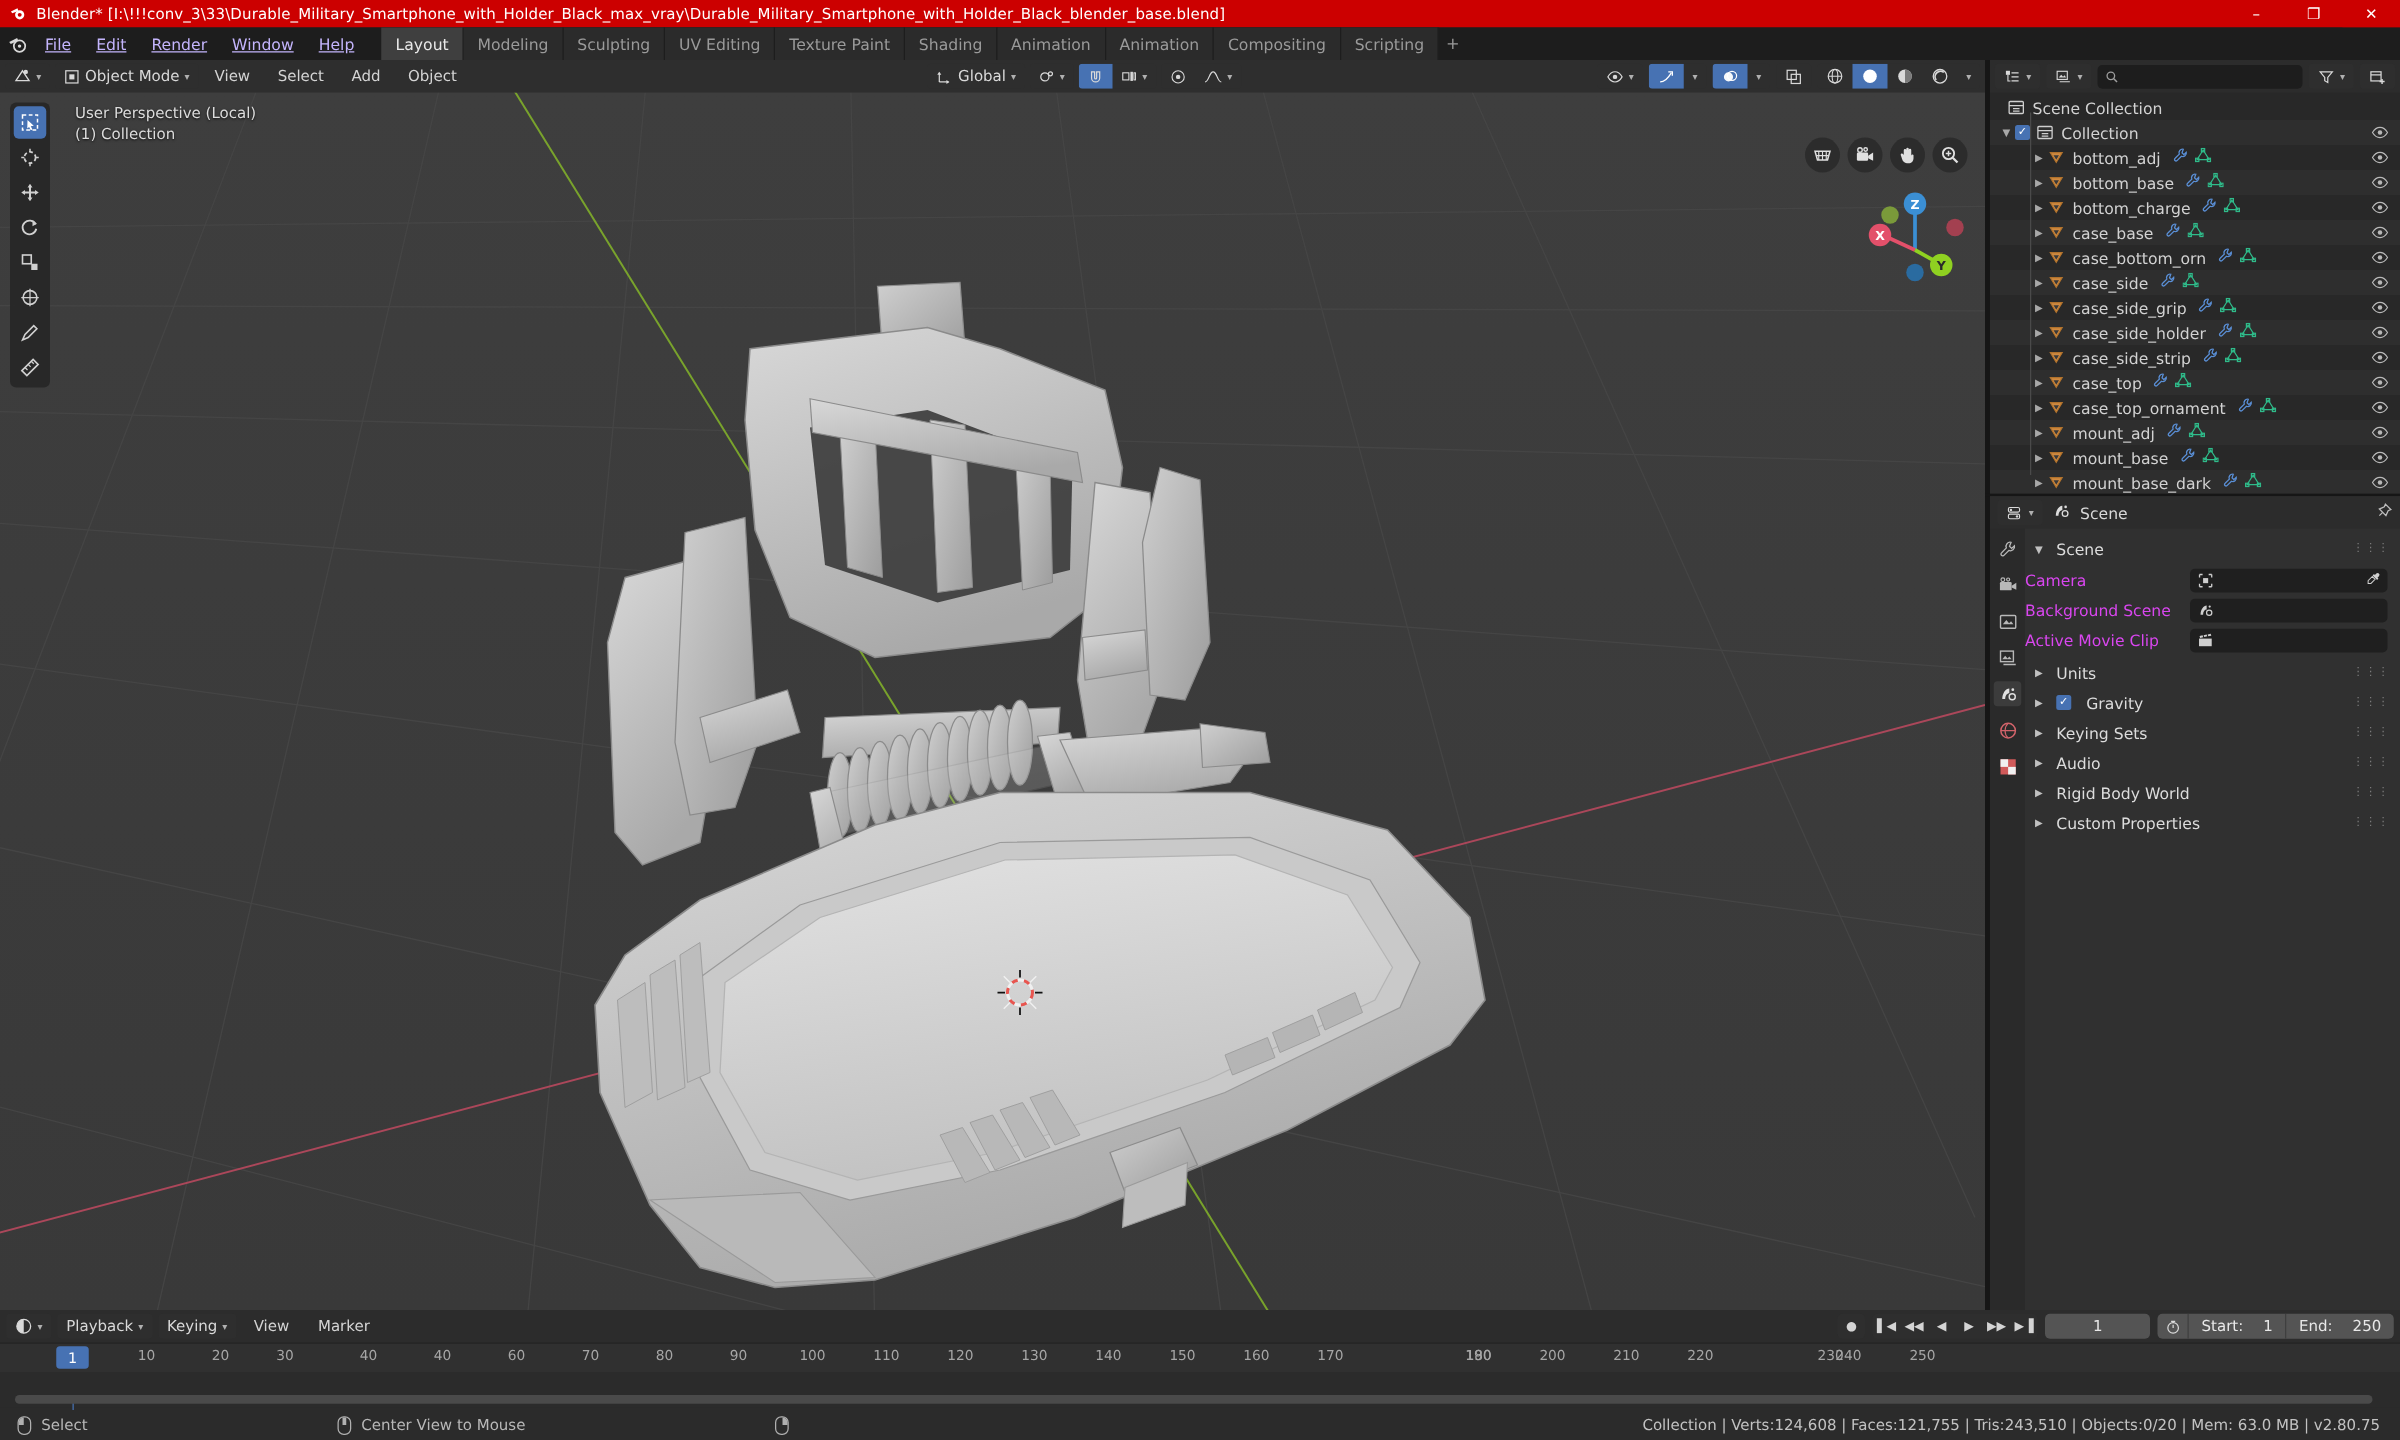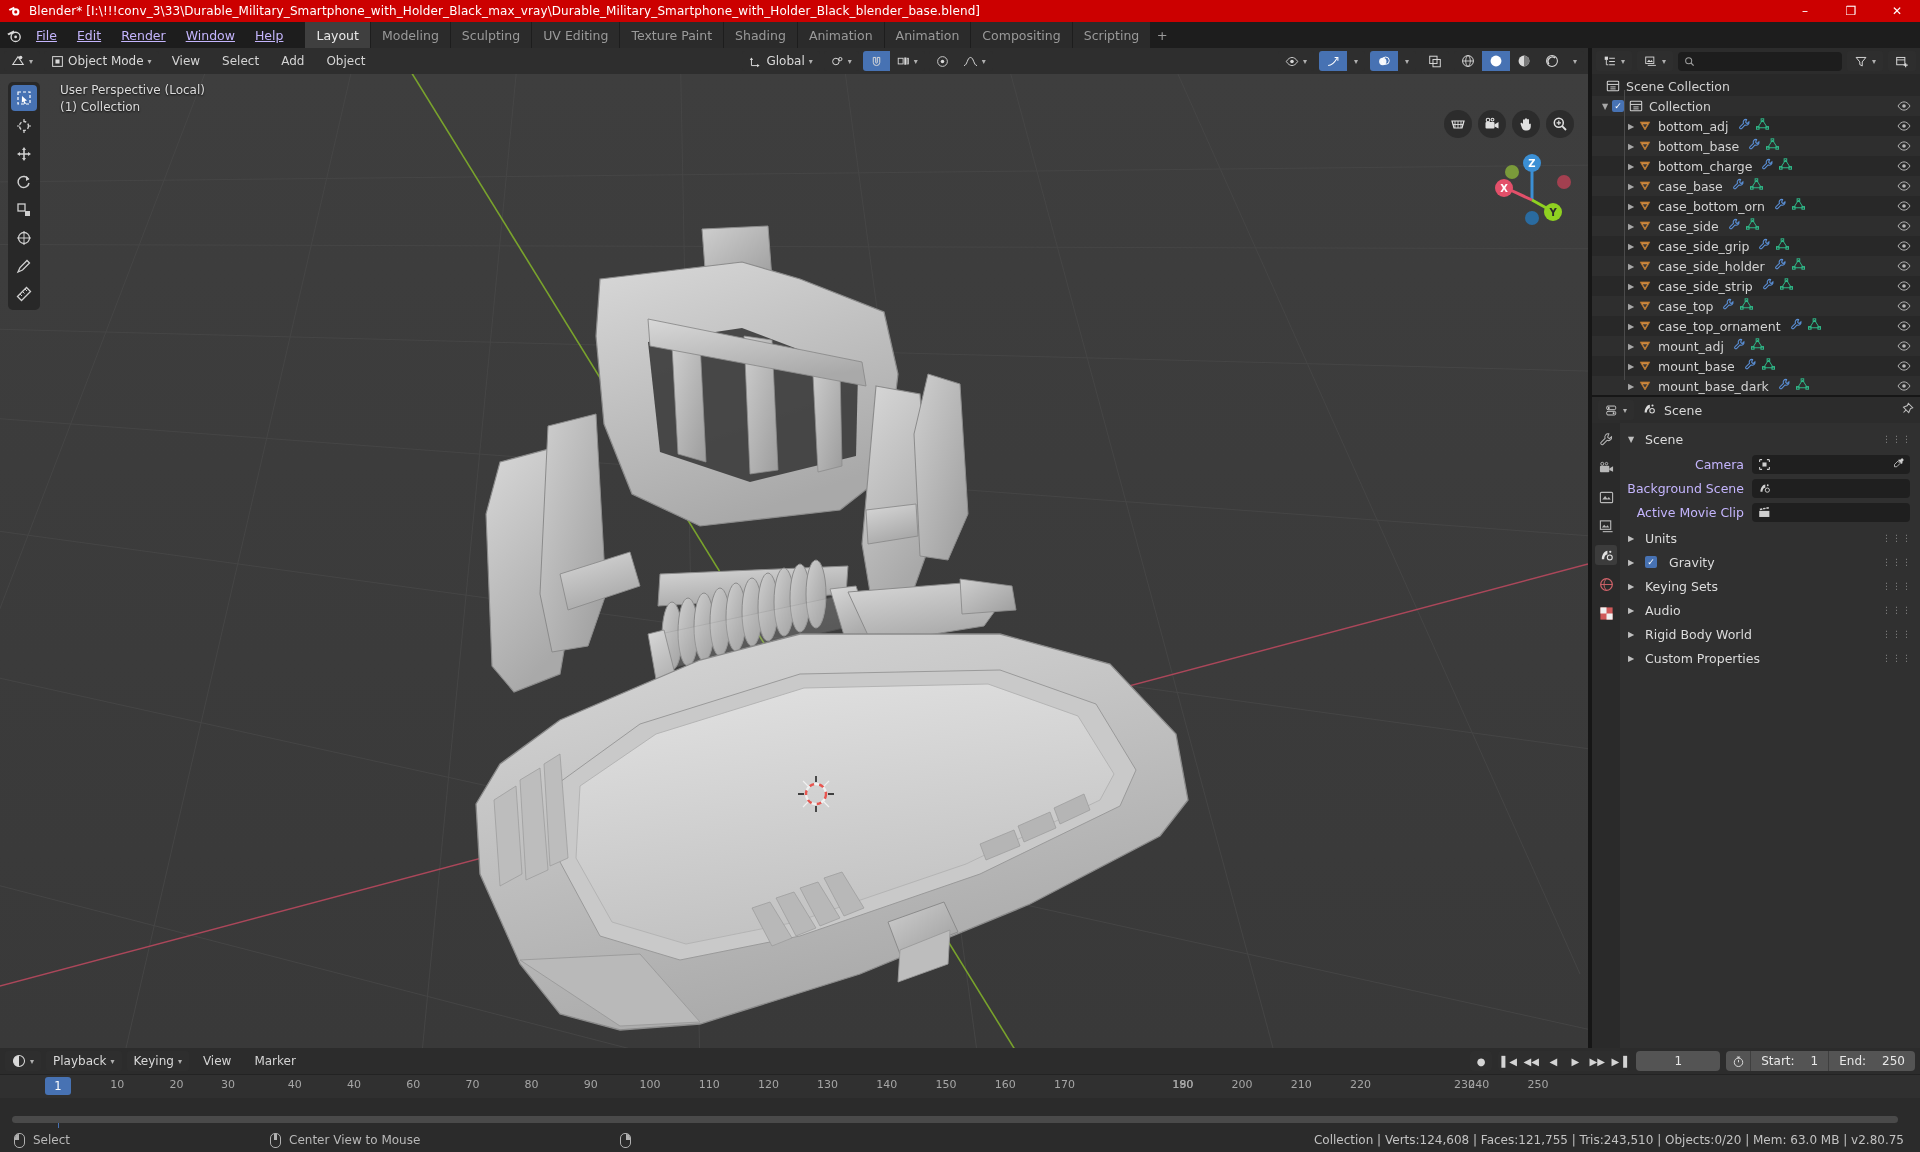--- a/index.html
+++ b/index.html
@@ -176,21 +176,21 @@
   }
   .panel-head {
     height: 24px; display: flex; align-items: center; gap: 7px;
     padding: 0 8px; color: #dcdcdc; font-size: 12.5px;
   }
   .panel-head .tri { font-size: 8px; color: #c0c0c0; width: 10px;}
   .dots { margin-left: auto; color: #7d7d7d; font-size: 9px; letter-spacing: 1px; line-height: 5px; }
   .prop-row {
     display: flex; align-items: center; height: 21px; margin: 3px 10px 3px 0; gap: 8px;
   }
-  .prop-label { width: 124px; text-align: right; color: #c4b5fd; font-size: 12.5px; }
+  .prop-label { width: 124px; text-align: left; color: #d946ef; font-size: 12.5px; }
   .prop-field {
     flex: 1; height: 19px; background: #1f1f1f; border-radius: 4px;
     display: flex; align-items: center; padding: 0 6px; gap: 5px; color: #cfcfcf; font-size: 11px;
     position: relative;
   }
   .prop-field .eyedrop { position:absolute; right: 5px; color:#c9c9c9; font-size: 11px;}
 
   
   .timeline {
     position: absolute; left: 0; top: 1048px; width: 1920px; height: 80px;

